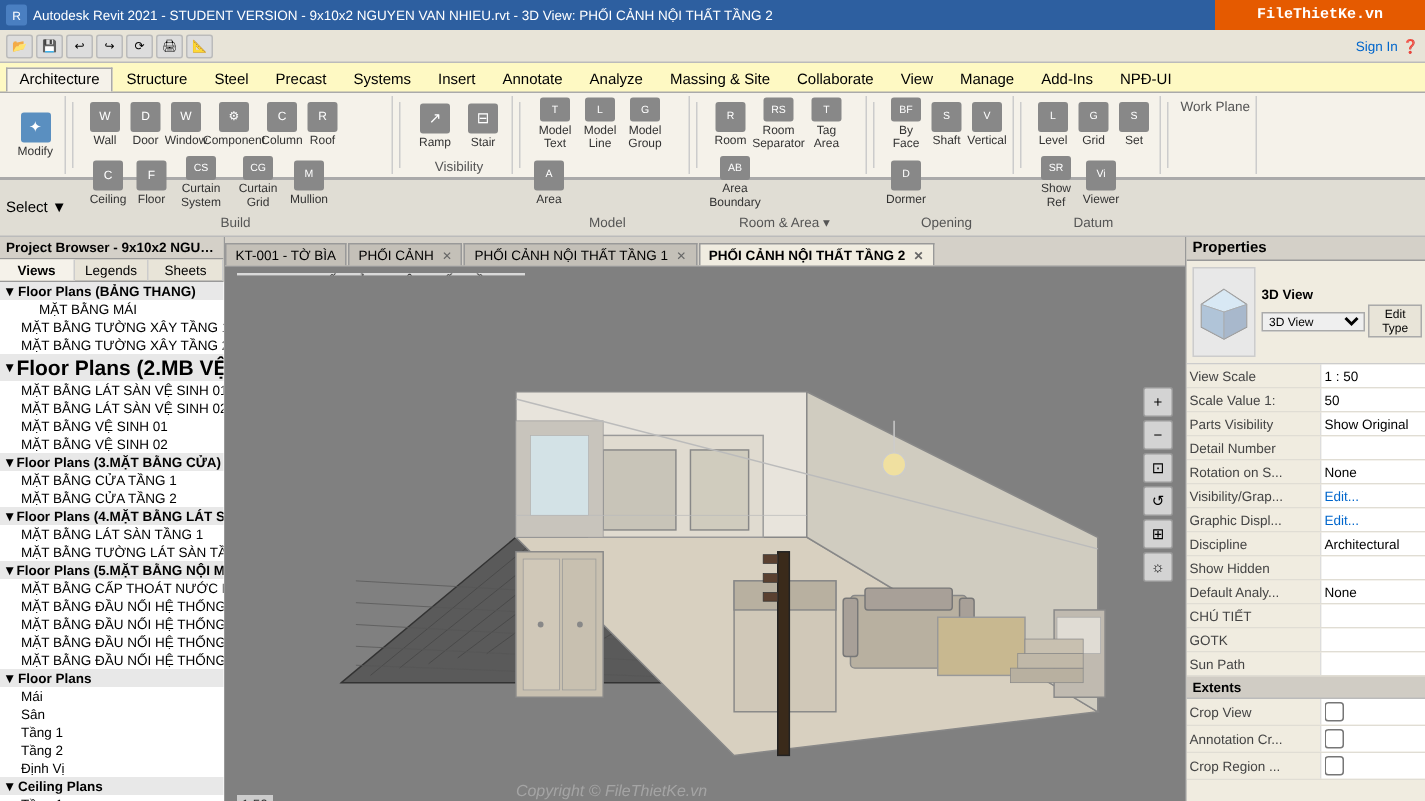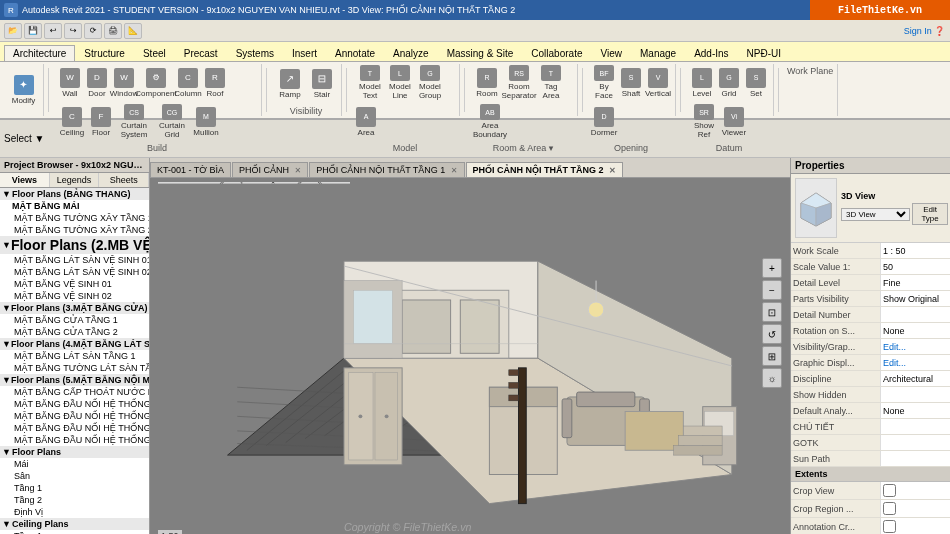--- a/index.html
+++ b/index.html
@@ -325,21 +325,21 @@
       <div class="pb-tab active">Views</div>
       <div class="pb-tab">Legends</div>
       <div class="pb-tab">Sheets</div>
     </div>
     <div id="pb-tree">
 
       <div class="tree-item group">
           <span class="tree-toggle">▼</span>
           <span style="font-size:9px;">Floor Plans (BẢNG THANG)</span>
         </div>
-      <div class="tree-item" style="padding-left:12px;font-weight:bold;">
+      <div class="tree-item" style="padding-left:26px;">
           <span style="font-size:9px;">MẶT BẰNG MÁI</span>
         </div>
       <div class="tree-item" style="padding-left:14px;">
           <span style="font-size:9px;">MẶT BẰNG TƯỜNG XÂY TẦNG 1</span>
         </div>
       <div class="tree-item" style="padding-left:14px;">
           <span style="font-size:9px;">MẶT BẰNG TƯỜNG XÂY TẦNG 2</span>
         </div>
 
       <div class="tree-item group">
@@ -571,30 +571,26 @@
               <select style="font-size:8px;width:80px;border:1px solid #aaa;">
                 <option>3D View</option>
               </select>
               <button style="font-size:8px;padding:1px 3px;background:#e8e4d8;border:1px solid #aaa;cursor:pointer;">Edit Type</button>
             </div>
           </div>
         </div>
       </div>
 
       <div class="pp-row">
-        <div class="pp-label">Work Scale</div>
+        <div class="pp-label">View Scale</div>
         <div class="pp-value">1 : 50</div>
       </div>
       <div class="pp-row">
         <div class="pp-label">Scale Value 1:</div>
         <div class="pp-value">50</div>
-      </div>
-      <div class="pp-row">
-        <div class="pp-label">Detail Level</div>
-        <div class="pp-value">Fine</div>
       </div>
       <div class="pp-row">
         <div class="pp-label">Parts Visibility</div>
         <div class="pp-value">Show Original</div>
       </div>
       <div class="pp-row">
         <div class="pp-label">Detail Number</div>
         <div class="pp-value"></div>
       </div>
       <div class="pp-row">
@@ -635,31 +631,31 @@
       </div>
 
       <div class="pp-section-header">Extents</div>
       <div class="pp-row">
         <div class="pp-label">Crop View</div>
         <div class="pp-value">
             <input type="checkbox" style="margin: 0px;">
           </div>
       </div>
       <div class="pp-row">
+        <div class="pp-label">Annotation Cr...</div>
+        <div class="pp-value">
+            <input type="checkbox" style="margin: 0px;">
+          </div>
+      </div>
+      <div class="pp-row">
         <div class="pp-label">Crop Region ...</div>
         <div class="pp-value">
             <input type="checkbox" style="margin: 0px;">
           </div>
       </div>
-      <div class="pp-row">
-        <div class="pp-label">Annotation Cr...</div>
-        <div class="pp-value">
-            <input type="checkbox" style="margin: 0px;">
-          </div>
-      </div>
 
     </div>
   </div>
 </div>
 
 <div id="status-bar">
   
   
 </div>
 

